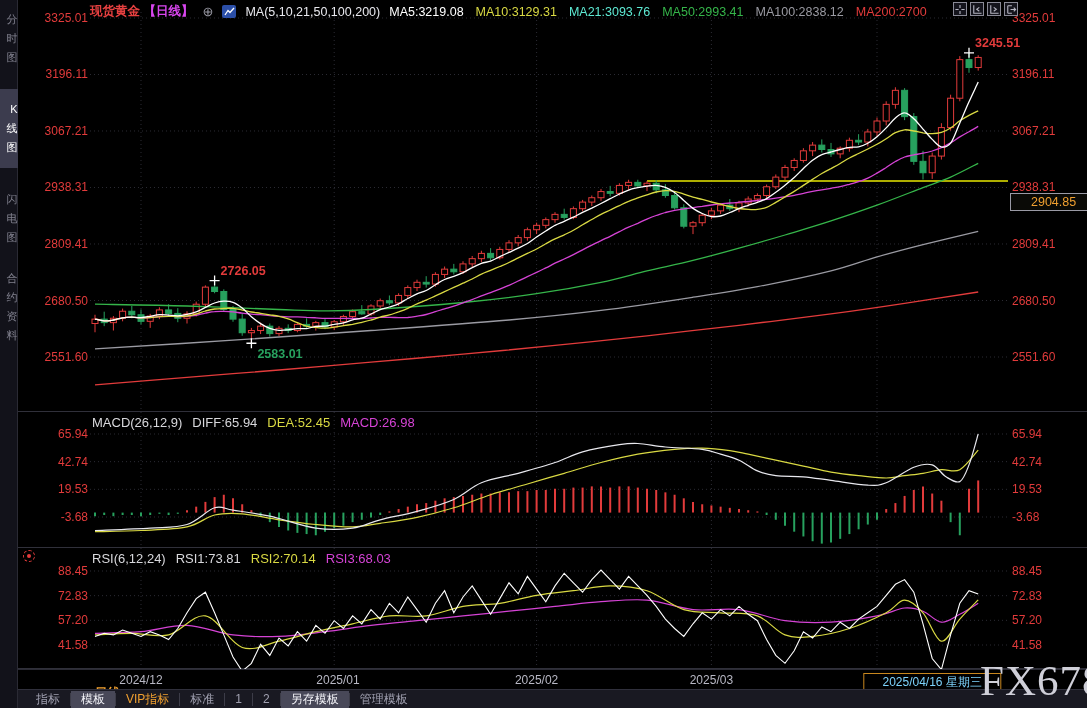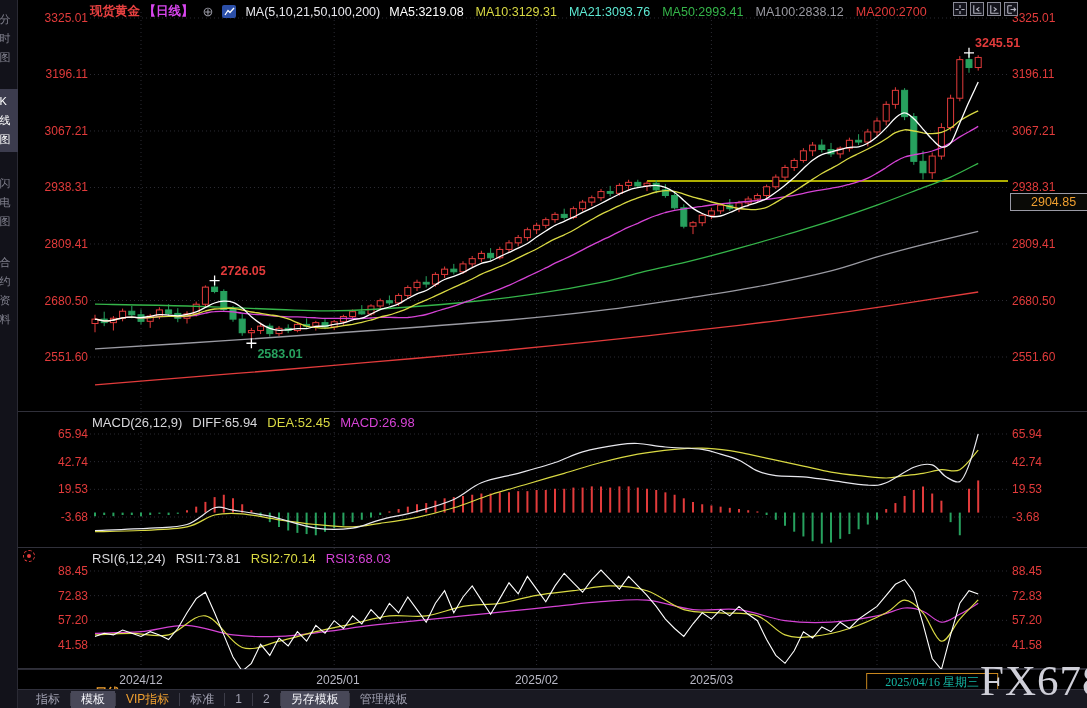--- a/index.html
+++ b/index.html
@@ -3,23 +3,23 @@
 <meta charset="utf-8">
 <style>
   html,body{margin:0;padding:0;background:#000;}
   #app{position:relative;width:1087px;height:708px;background:#000;overflow:hidden;
        font-family:"Liberation Sans",sans-serif;}
   svg{font-family:"Liberation Sans",sans-serif;}
   
   #sidebar{position:absolute;left:0;top:0;width:18px;height:708px;background:#12121a;
            border-right:1px solid #2a2a34;box-sizing:border-box;display:flex;
            flex-direction:column;align-items:center;padding-top:10px;gap:22px;z-index:3;}
-  .side-item{width:18px;text-align:left;font-size:11px;line-height:19px;color:#82828f;
+  .side-item{width:18px;text-align:right;font-size:11px;line-height:19px;color:#82828f;
              word-break:break-all;white-space:normal;cursor:pointer;}
-  .side-item.sel{background:#3c3c4e;color:#ffffff;padding:3px 0;}
+  .side-item.sel{background:#3c3c4e;color:#ffffff;padding:11px 0;}
   
   #hdr{position:absolute;left:90px;top:3px;height:17px;display:flex;align-items:center;
        gap:9px;font-size:12.5px;z-index:2;white-space:nowrap;}
   #symbol{color:#e64040;font-weight:bold;}
   #period-tag{color:#d946ef;font-weight:bold;}
   #plus-icon{color:#9a9aa5;font-size:13px;}
   #chart-icon{width:14px;height:13px;background:#2b4fa8;border-radius:2px;display:inline-flex;
               align-items:center;justify-content:center;}
   #ma-group{color:#e8e8ee;}
   #ma-values{display:flex;gap:12px;}
@@ -41,21 +41,21 @@
   #price-marker{position:absolute;left:1010px;width:60px;border:1px solid #9a9aa5;background:#0a0a06;
                 color:#f0a030;font-size:12.5px;padding:1px 20px;z-index:3;text-align:left;}
   
   #date-row{position:absolute;left:18px;top:669px;width:1069px;height:20px;background:#000;
             border-top:1px solid #2a2a34;z-index:2;}
   #period-label{position:absolute;left:77px;top:15px;color:#f0a030;font-size:12.5px;font-weight:bold;
                 display:flex;gap:4px;align-items:center;cursor:pointer;}
   #period-label .tri{color:#f0a030;font-size:10px;}
   .date-label{position:absolute;top:3px;transform:translateX(-50%);color:#b8b8c4;font-size:12px;
               white-space:nowrap;}
-  .date-label.hl{color:#14b8a6;border:1px solid #c8871e;padding:0 18px;background:#000;font-family:Liberation Serif, serif;}
+  .date-label.hl{color:#7dd3fc;border:1px solid #c8871e;padding:0 18px;background:#000;}
   
   #toolbar{position:absolute;left:18px;top:689px;width:1069px;height:19px;background:#191922;
            border-top:1px solid #30303c;box-sizing:border-box;display:flex;align-items:center;
            font-size:12px;z-index:3;padding-left:8px;}
   .tb-item{color:#a0a0b0;padding:0 10px;line-height:17px;cursor:pointer;white-space:nowrap;}
   .tb-item.sel{background:#484858;color:#f2f2f7;}
   .tb-item.vip{color:#f0a030;}
   .tb-sep{width:1px;height:13px;background:#3c3c48;}
   
   #watermark{position:absolute;left:980px;top:656px;font-family:"Liberation Serif",serif;

